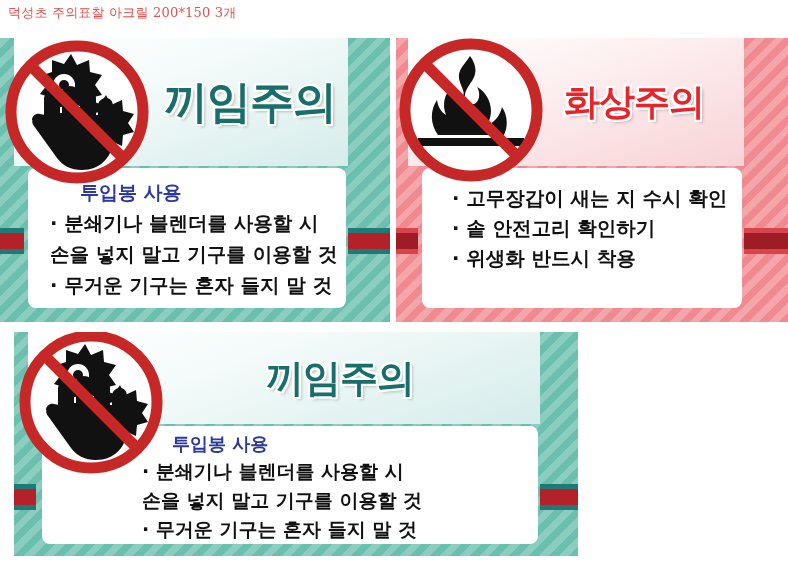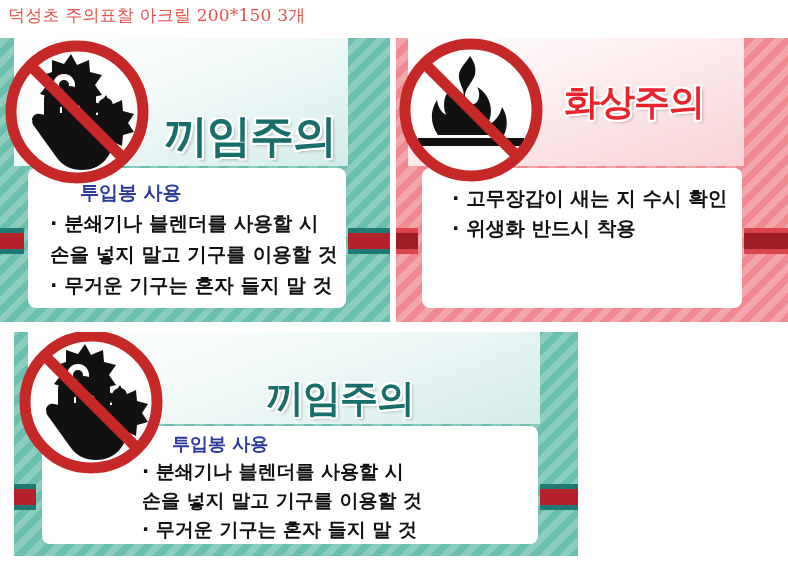--- a/index.html
+++ b/index.html
@@ -14,21 +14,21 @@
     font-family: "DejaVu Sans", "Liberation Sans", sans-serif;
     overflow: hidden;
   }
 
   
   .page-title {
     position: absolute;
     left: 8px;
     top: 4px;
     font-family: "DejaVu Serif", "Liberation Serif", serif;
-    font-size: 17px;
+    font-size: 13px;
     font-weight: 400;
     color: #e8504a;
     letter-spacing: 0.2px;
     white-space: nowrap;
   }
 
   
   .card {
     position: absolute;
     overflow: hidden;
@@ -92,21 +92,20 @@
 
   
   .card-header {
     position: absolute;
     left: 0; right: 0; top: 0;
     display: flex;
     align-items: center;
   }
   .card.teal .card-header {
     background: linear-gradient(160deg, #ffffff 0%, #f4fbfa 38%, #d5ecea 100%);
-    align-items: flex-end;
   }
   .card.red .card-header {
     background: linear-gradient(160deg, #ffffff 0%, #fdf0f1 38%, #f8d3d6 100%);
   }
 
   .headline {
     font-family: "DejaVu Sans", "Liberation Sans", sans-serif;
     font-weight: 700;
     letter-spacing: -1px;
     white-space: nowrap;
@@ -270,20 +269,21 @@
         <div class="band bottom"></div>
     </div>
   </div>
 
   <div class="card-header">
     <div class="headline red">화상주의</div>
   </div>
 
   <div class="card-body">
     <div class="bullet-line">· 고무장갑이 새는 지 수시 확인</div>
+    <div class="bullet-line">· 솥 안전고리 확인하기</div>
     <div class="bullet-line">· 위생화 반드시 착용</div>
   </div>
 
   <div class="sign">
     <svg width="150" height="152" viewBox="0 0 150 152">
       <circle cx="75" cy="76" r="66" fill="#ffffff"></circle>
 
       <g fill="#111111">
         <path d="M74 22 c10 14 4 22 0 28 -4 6 -8 12 -2 18 5 5 10 1 11 -5 1 -6 -2 -10 -2 -10 8 4 14 14 14 24 0 6 -2 11 -5 15 8 -3 14 -10 16 -19 6 9 6 20 2 28 l-66 0 c-8 -11 -8 -25 -1 -35 1 7 4 12 9 15 -4 -10 -2 -21 6 -28 -1 6 1 11 5 12 5 1 8 -4 6 -9 -3 -8 -7 -14 -1 -23 3 -4 6 -8 8 -11z"></path>
         <rect x="22" y="104" width="106" height="8"></rect>

